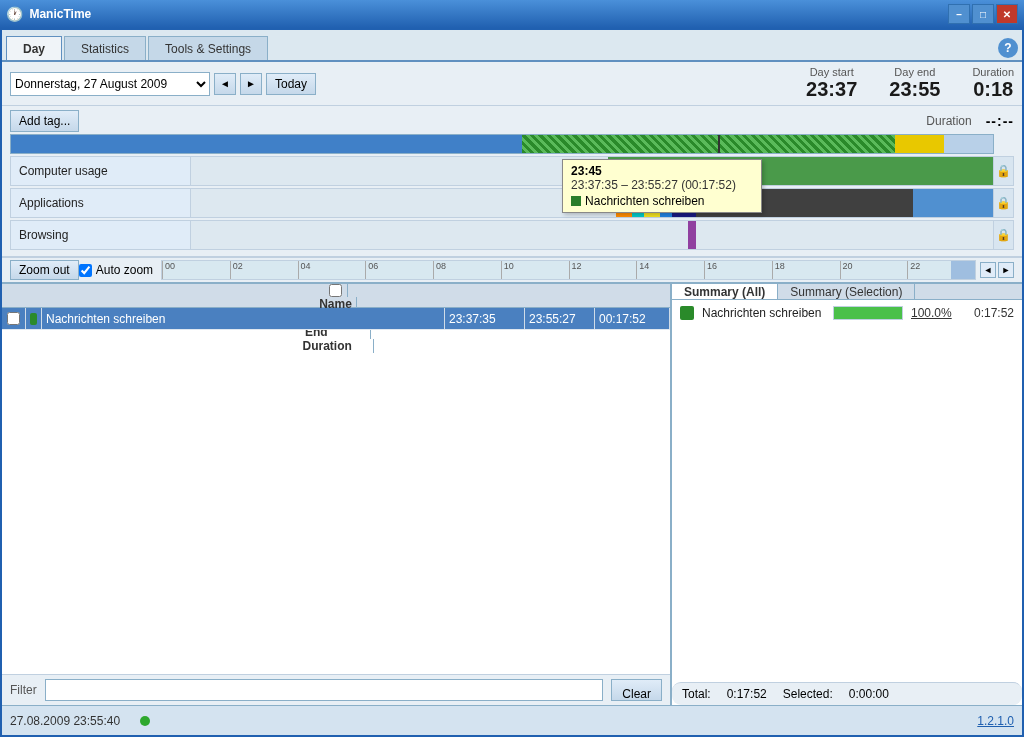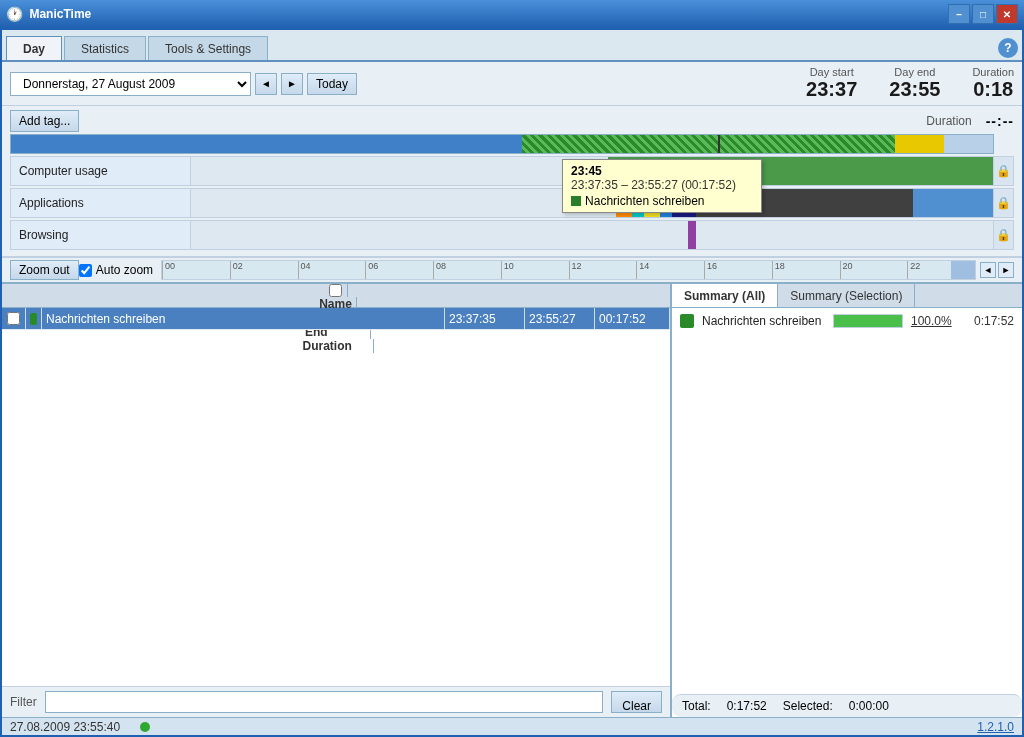--- a/index.html
+++ b/index.html
@@ -78,24 +78,24 @@
     
     .toolbar {
       background: #e8eff5;
       padding: 4px 8px;
       display: flex;
       align-items: center;
       border-bottom: 1px solid #c0d0e0;
     }
     .date-select-container { display: flex; align-items: center; gap: 4px; }
     .date-select {
-      padding: 2px 8px;
+      padding: 2px 0;
       border: 1px solid #8aafc8;
       background: white;
-      width: 241px;
+      width: 200px;
       height: 24px;
     }
     .nav-btn {
       width: 22px; height: 22px;
       background: linear-gradient(to bottom, #e0ecf8, #c5d8ea);
       border: 1px solid #8aafc8;
       cursor: pointer;
       display: flex; align-items: center; justify-content: center;
       font-size: 10px;
     }
@@ -306,38 +306,38 @@
 
     
     .status-bar {
       display: flex;
       align-items: center;
       padding: 2px 8px;
       background: #d4e3f0;
       border-top: 1px solid #8aafc8;
       font-size: 11px;
       color: #333;
-      height: 18px;
+      height: 30px;
       gap: 20px;
     }
     .status-dot { width: 10px; height: 10px; border-radius: 50%; background: #2ea82e; }
     .status-right { margin-left: auto; color: #2060b0; text-decoration: underline; cursor: pointer; }
 
     
     .right-panel {
       flex: 1;
       display: flex;
       flex-direction: column;
       background: white;
     }
     .summary-tabs {
       display: flex;
       background: #d0dce8;
       border-bottom: 1px solid #8aafc8;
-      height: 24px;
+      height: 16px;
     }
     .summary-tab {
       padding: 0 12px;
       display: flex; align-items: center;
       cursor: pointer;
       border-right: 1px solid #8aafc8;
       color: #333;
     }
     .summary-tab.active {
       background: white;

